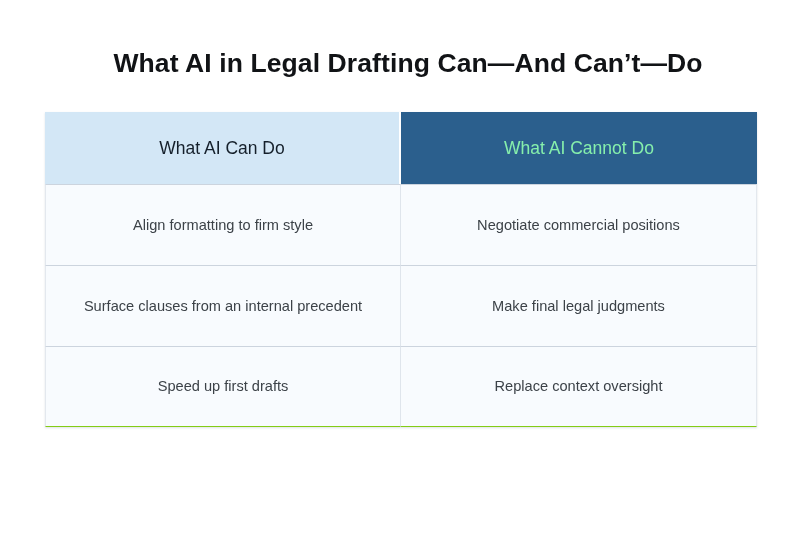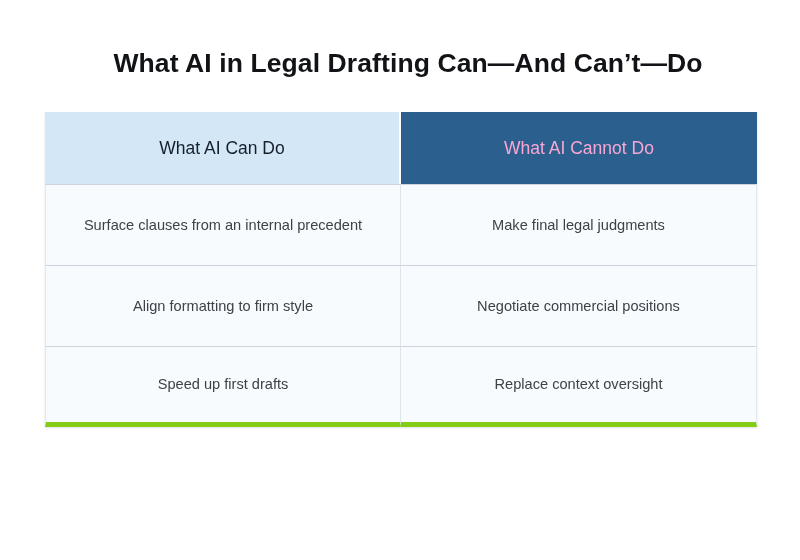--- a/index.html
+++ b/index.html
@@ -55,42 +55,42 @@
     padding: 0 0;
     box-sizing: border-box;
   }
   th.header-can {
     background: #d3e7f6;
     color: #15202b;
     border-right: 2px solid #ffffff;
   }
   th.header-cannot {
     background: #2b5f8d;
-    color: #f9a8d4;
+    color: #86efac;
   }
 
   .comparison-table td {
     height: 81px;
     background: #f8fbfe;
     color: #3c4248;
     font-size: 14.6px;
     font-weight: 400;
     line-height: 1.55;
     text-align: center;
     vertical-align: middle;
     padding: 8px 34px;
     box-sizing: border-box;
     border-top: 1px solid #ccd4de;
     border-right: 1px solid #dfe5ec;
   }
   .comparison-table td.cell-right {
     border-right: none;
   }
   .comparison-table tbody tr:last-child td {
-    border-bottom: 5px solid #84cc16;
+    border-bottom: 1px solid #84cc16;
     margin-left: 36px;
   }
   .comparison-table td.cell-left {
     border-left: 1px solid #e3e8ee;
   }
   .comparison-table td.cell-right {
     border-right: 1px solid #e3e8ee;
   }
 </style>
 </head>
@@ -106,26 +106,26 @@
       <col class="col-right">
     </colgroup>
     <thead>
       <tr>
         <th class="header-can">What AI Can Do</th>
         <th class="header-cannot">What AI Cannot Do</th>
       </tr>
     </thead>
     <tbody>
       <tr>
+        <td class="cell-left">Align formatting to firm style</td>
+        <td class="cell-right">Negotiate commercial positions</td>
+      </tr>
+      <tr>
         <td class="cell-left">Surface clauses from an internal precedent</td>
         <td class="cell-right">Make final legal judgments</td>
-      </tr>
-      <tr>
-        <td class="cell-left">Align formatting to firm style</td>
-        <td class="cell-right">Negotiate commercial positions</td>
       </tr>
       <tr>
         <td class="cell-left">Speed up first drafts</td>
         <td class="cell-right">Replace context oversight</td>
       </tr>
     </tbody>
   </table>
 
 </div>
 

